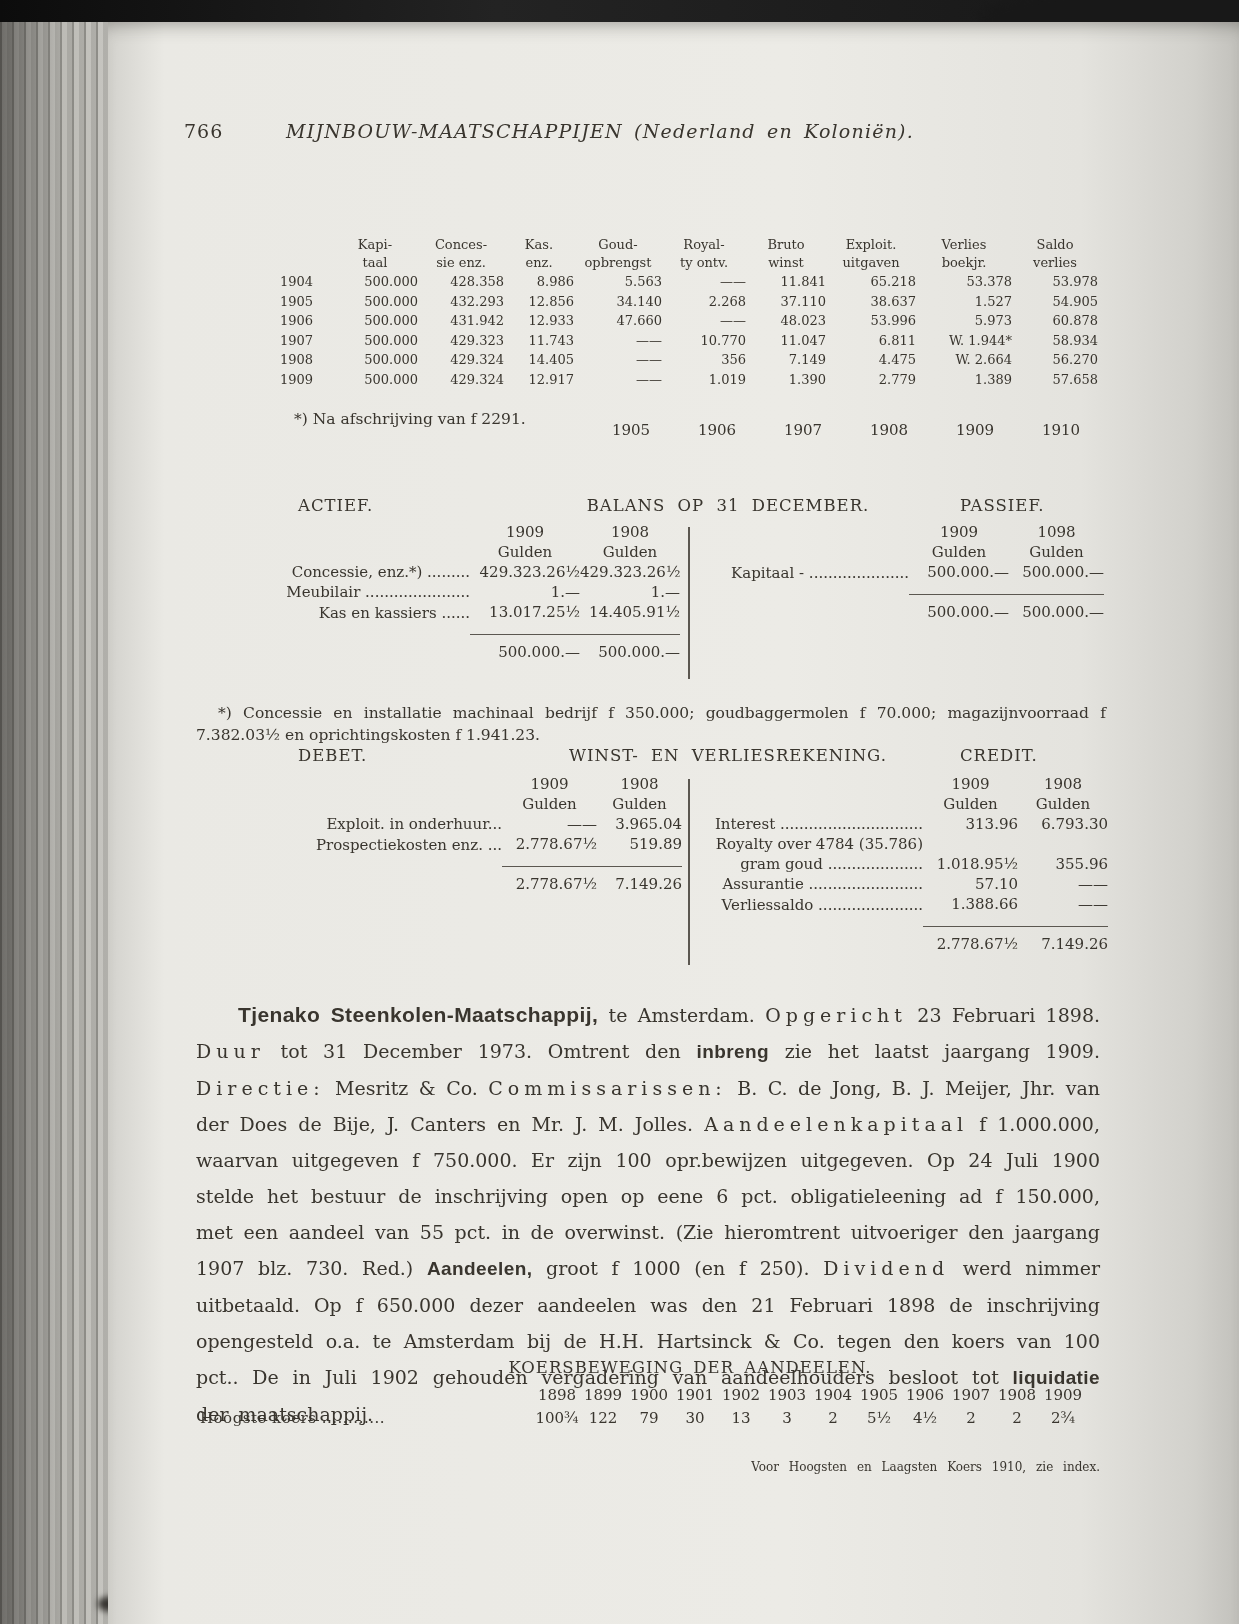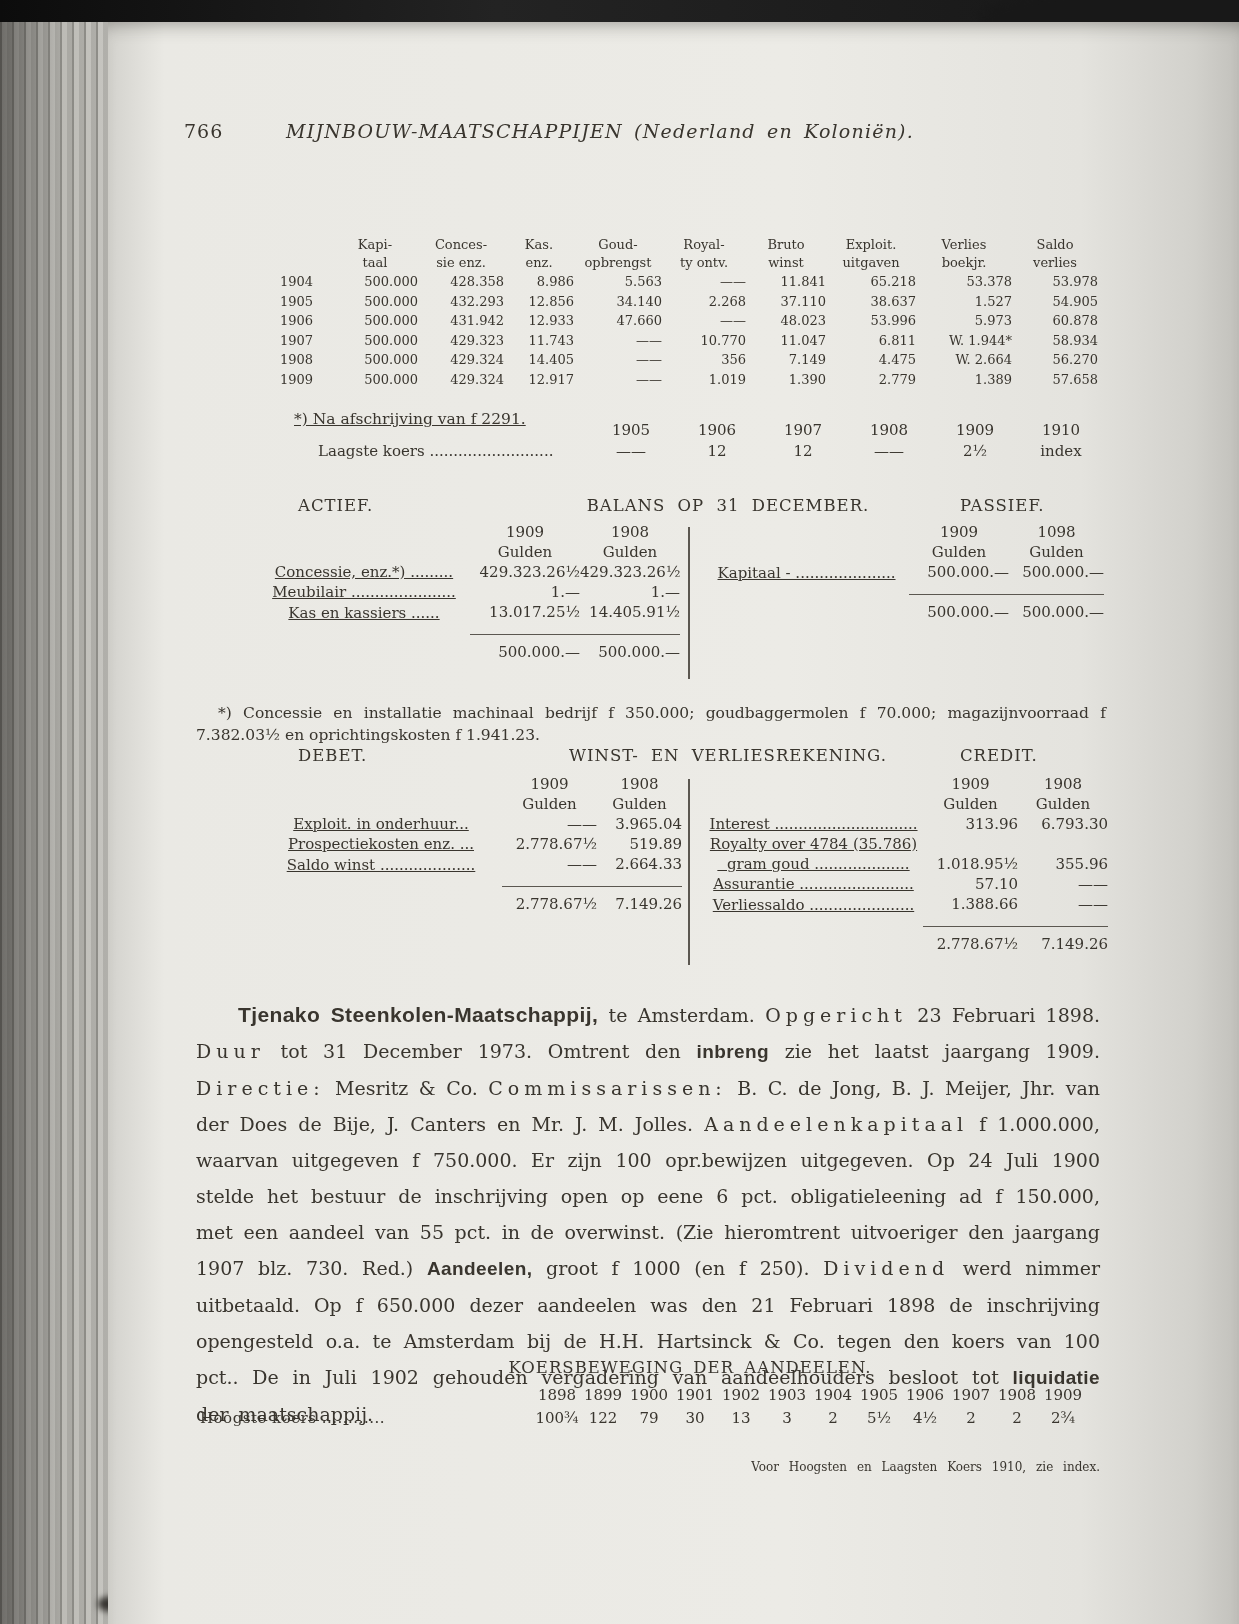--- a/index.html
+++ b/index.html
@@ -32,37 +32,37 @@
   
   table{border-collapse:collapse;table-layout:fixed;}
   th{font-weight:normal;text-align:center;white-space:pre-line;vertical-align:bottom;padding:0;}
   td{padding:0;vertical-align:bottom;}
 
   .fin{top:214px;left:172px;}
   .fin table{width:818px;font-size:13px;}
   .fin th{line-height:18px;}
   .fin td{text-align:right;line-height:19.5px;white-space:pre;}
   .fin td:first-child{text-align:left;}
-  .fn1{top:372px;left:186px;font-size:15.5px;text-decoration:underline;}
+  .fn1{top:372px;left:186px;font-size:15.5px;}
 
   .koers1{top:398px;left:210px;}
   .koers1 table{width:786px;font-size:15px;}
   .koers1 th{line-height:21px;}
   .koers1 td{text-align:center;line-height:21.5px;}
   .koers1 td:first-child{text-align:left;white-space:pre;}
 
   .sect-heads{left:0;width:1131px;height:24px;font-size:16.5px;letter-spacing:1px;}
   .bal-heads{top:474px;} .wv-heads{top:724px;}
   .sh-left{left:190px;top:0;} .sh-mid{left:315px;top:0;width:610px;text-align:center;word-spacing:6px;}
   .sh-right{left:852px;top:0;}
 
   .half table{font-size:15px;}
   .half th{line-height:20px;}
   .half td{text-align:right;line-height:20px;white-space:pre;}
-  .half td:first-child{text-align:center;overflow:hidden;text-decoration:underline;}
+  .half td:first-child{text-align:right;overflow:hidden;}
   .half tbody tr:last-child td{padding-bottom:12px;}
   .half tfoot td{border-top:1.5px solid #5b5750;padding-top:7px;}
   .half tfoot td:first-child{border-top:none;}
   .bal-l{top:500px;left:150px;} .bal-l table{width:422px;}
   .bal-r{top:500px;left:596px;} .bal-r table{width:400px;}
   .divider{width:1.5px;background:#5b5750;}
   #div-bal{left:580px;top:505px;height:152px;}
   #div-wv{left:580px;top:757px;height:186px;}
   .fn2{top:664px;left:88px;width:910px;font-size:15.5px;line-height:22px;
        text-align:justify;text-indent:22px;}
@@ -232,29 +232,20 @@
               <th></th>
               <th>1905</th>
               <th>1906</th>
               <th>1907</th>
               <th>1908</th>
               <th>1909</th>
               <th>1910</th>
             </tr>
           </thead>
         <tbody>
-            <tr>
-              <td>Laagste koers ..........................</td>
-              <td>——</td>
-              <td>12</td>
-              <td>12</td>
-              <td>——</td>
-              <td>2½</td>
-              <td>index</td>
-            </tr>
           </tbody>
       </table>
     </div>
 
     <div class="abs sect-heads bal-heads">
       <span class="abs sh-left">ACTIEF.</span>
       <span class="abs sh-mid">BALANS OP 31 DECEMBER.</span>
       <span class="abs sh-right">PASSIEF.</span>
     </div>
 
@@ -360,25 +351,20 @@
         <tbody>
             <tr>
               <td>Exploit. in onderhuur...</td>
               <td>——</td>
               <td>3.965.04</td>
             </tr>
             <tr>
               <td>Prospectiekosten enz. ...</td>
               <td>2.778.67½</td>
               <td>519.89</td>
-            </tr>
-            <tr>
-              <td>Saldo winst ....................</td>
-              <td>——</td>
-              <td>2.664.33</td>
             </tr>
           </tbody>
         <tfoot>
             <tr>
           <td></td>
           <td>2.778.67½</td>
           <td>7.149.26</td>
         </tr>
           </tfoot>
       </table>

